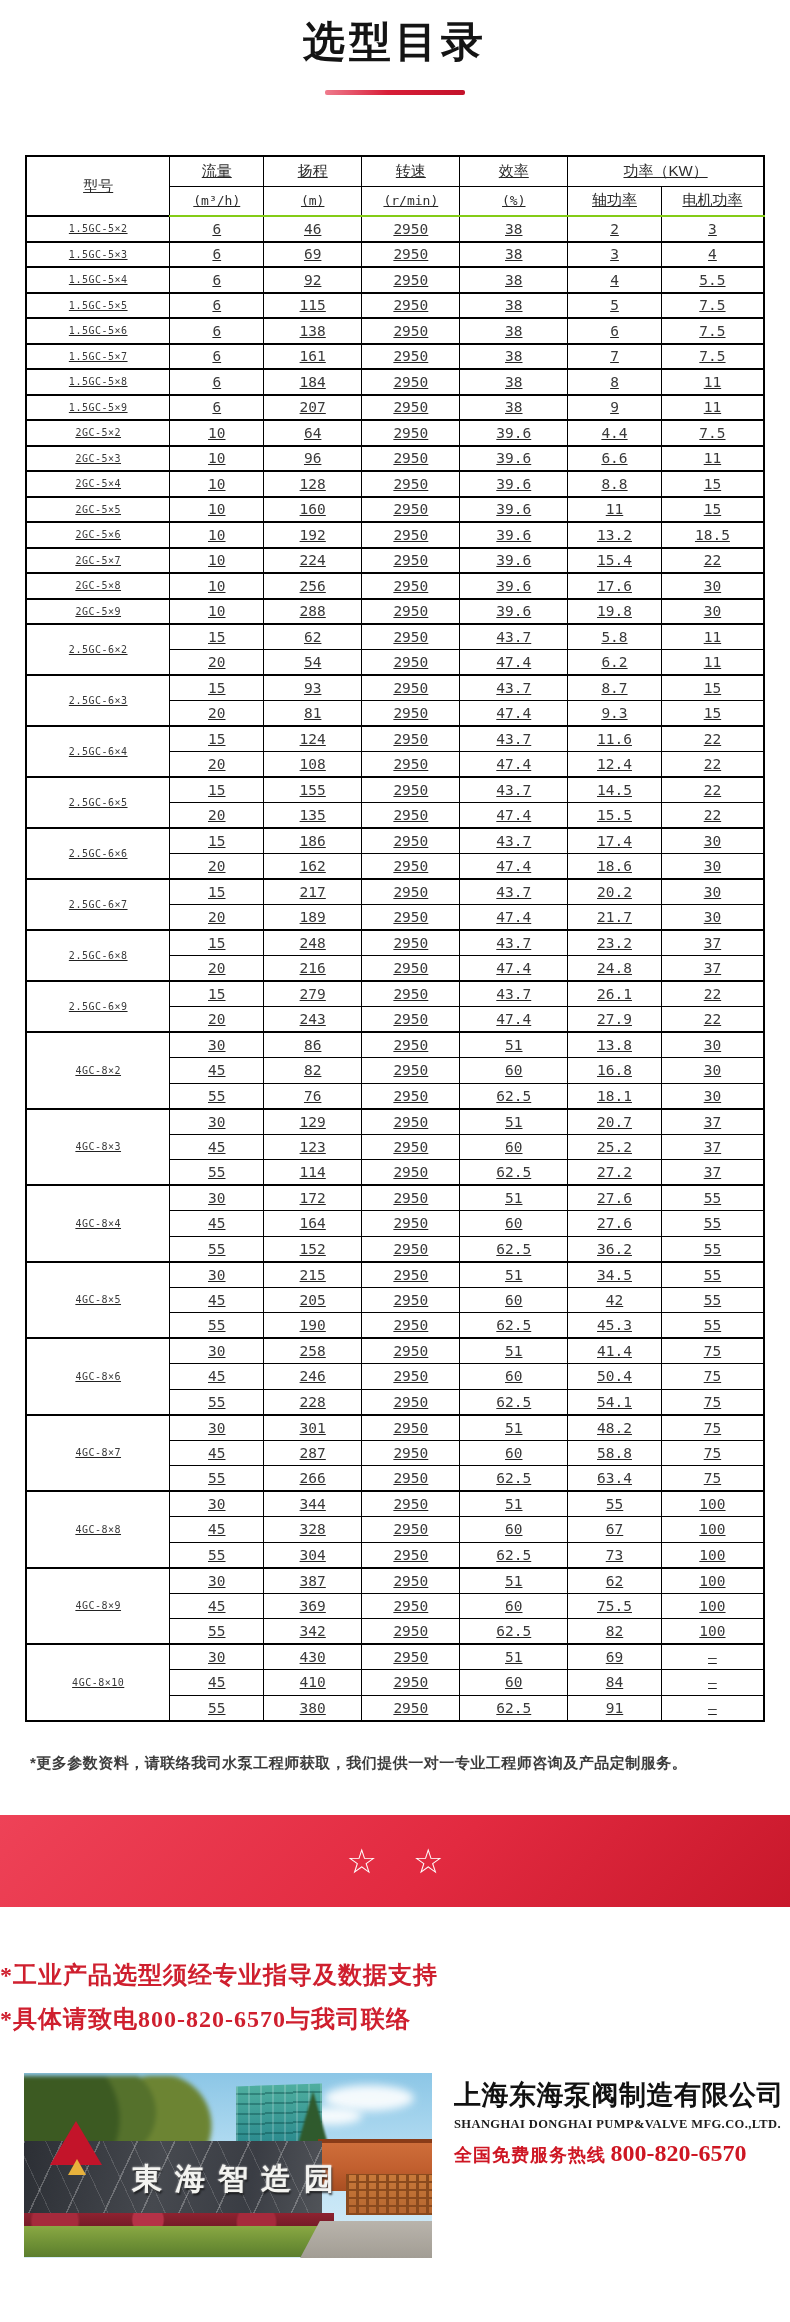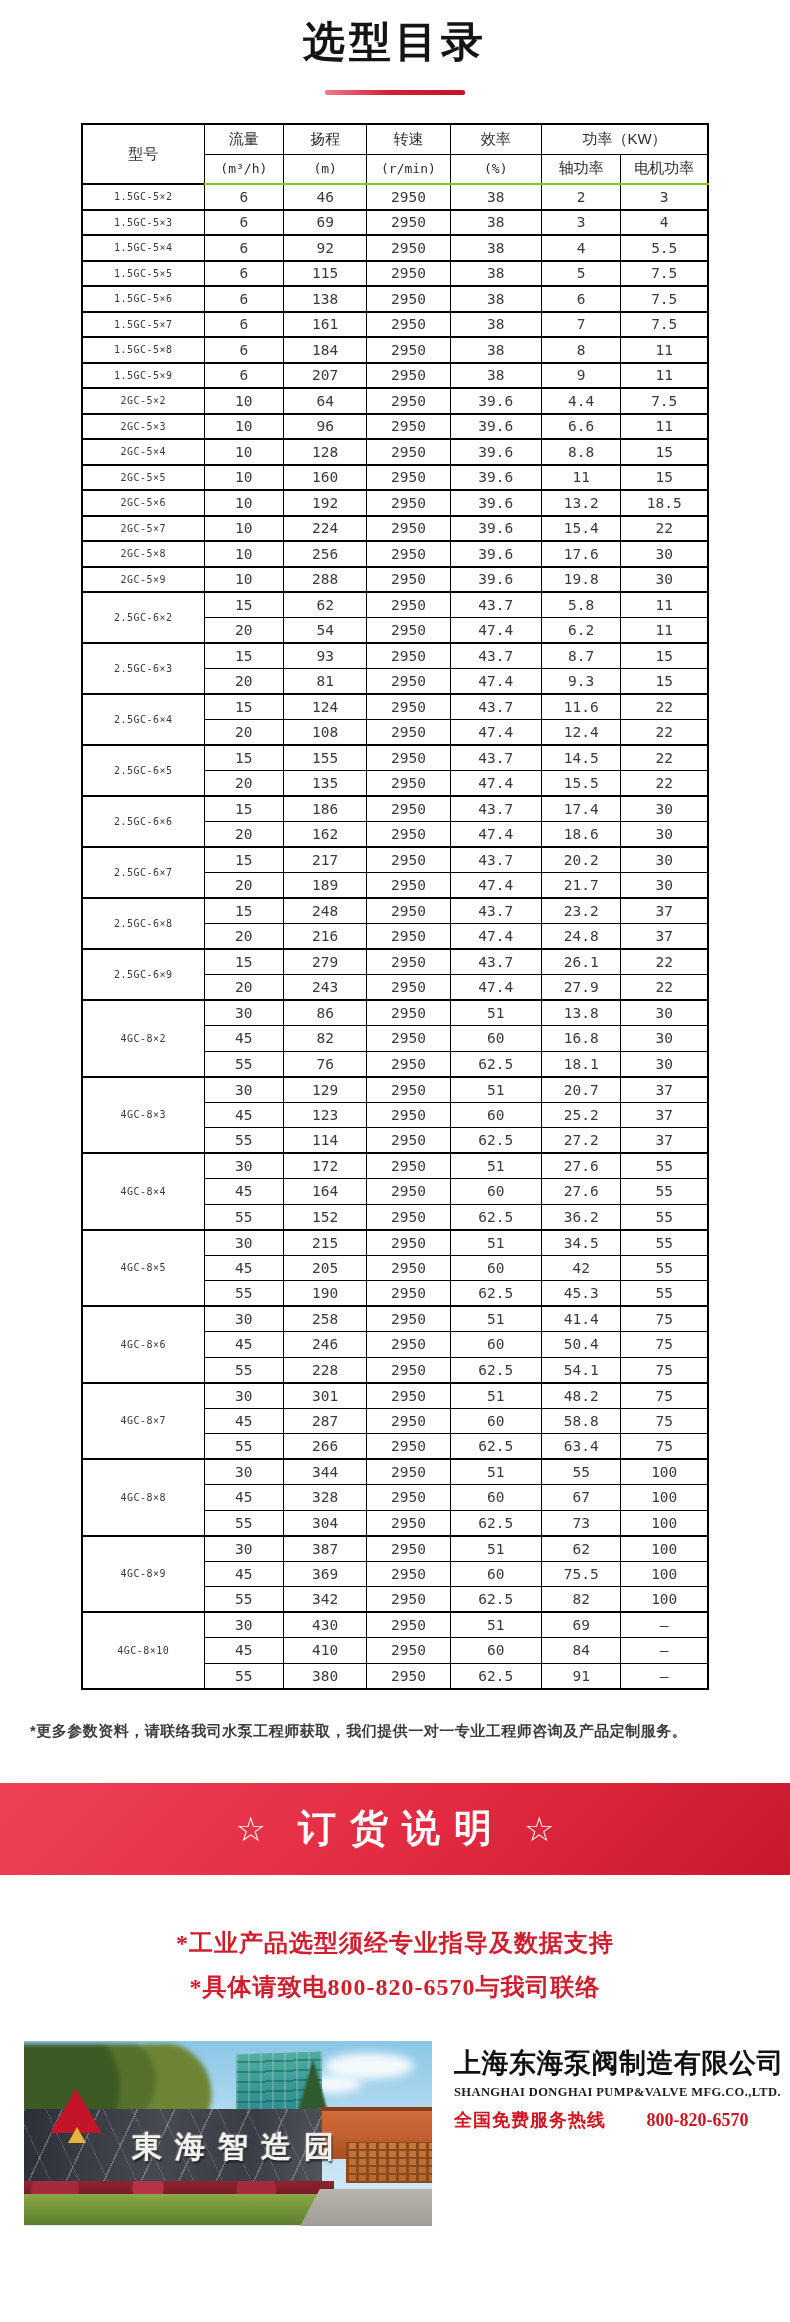--- a/index.html
+++ b/index.html
@@ -24,21 +24,21 @@
   }
   .title-underline {
     width: 140px;
     height: 5px;
     margin: 20px auto 0 auto;
     border-radius: 2px;
     background: linear-gradient(90deg, #ef7b8d 0%, #d81e38 45%, #c3122a 100%);
   }
 
   
-  .table-wrap { width: 628px; margin: 28px auto 0 auto; }
+  .table-wrap { width: 740px; margin: 60px auto 0 auto; text-decoration: underline; }
   table.catalog {
     width: 100%;
     border-collapse: collapse;
     border: 2px solid #000;
     table-layout: fixed;
     color: #2e2e2e;
   }
   table.catalog th, table.catalog td {
     border: 1px solid #000;
     text-align: center;
@@ -89,21 +89,21 @@
     justify-content: center;
     color: #ffffff;
   }
   .order-banner .star { font-size: 34px; font-weight: 700; margin: 0 18px; }
   .order-banner .banner-title {
     font-size: 38px;
     font-weight: 900;
     letter-spacing: 14px;
     text-indent: 14px;
   }
-  .order-lines { margin-top: 46px; text-align: center; }
+  .order-lines { margin-top: 46px; }
   .order-line {
     font-family: "Liberation Serif", "DejaVu Serif", serif;
     font-size: 24px;
     font-weight: 900;
     color: #cf1f2e;
     line-height: 44px;
     letter-spacing: 1px;
   }
 
   
@@ -220,21 +220,21 @@
     margin-top: 4px;
     font-family: "Liberation Serif", "DejaVu Serif", serif;
     font-size: 12.5px;
     font-weight: 700;
     color: #1c1c1c;
     letter-spacing: 0.4px;
     white-space: nowrap;
   }
   .hotline { margin-top: 8px; white-space: nowrap; color: #ce1623; }
   .hotline .hotline-label { font-size: 18px; font-weight: 900; letter-spacing: 1px; }
-  .hotline .hotline-number { font-size: 18px; font-weight: 900; font-family: "Liberation Serif", serif; margin-left: 36px; }
+  .hotline .hotline-number { font-size: 24px; font-weight: 900; font-family: "Liberation Serif", serif; }
   .contact-lines { margin-top: 6px; }
   .contact-line {
     font-family: "Liberation Serif", "DejaVu Serif", serif;
     font-size: 13.5px;
     font-weight: 700;
     color: #1e1e1e;
     line-height: 21.5px;
     white-space: nowrap;
   }
 </style>
@@ -780,21 +780,20 @@
           <td>–</td>
         </tr>
       </tbody>
   </table>
 </div>
 
 <div class="note">*更多参数资料，请联络我司水泵工程师获取，我们提供一对一专业工程师咨询及产品定制服务。</div>
 
 <div class="order-banner">
   <span class="star">☆</span>
-  <span class="banner-title">订货说明</span>
   <span class="star">☆</span>
 </div>
 
 <div class="order-lines">
     <div class="order-line">*工业产品选型须经专业指导及数据支持</div>
     <div class="order-line">*具体请致电800-820-6570与我司联络</div>
   </div>
 
 <div class="footer">
   <div class="photo">

